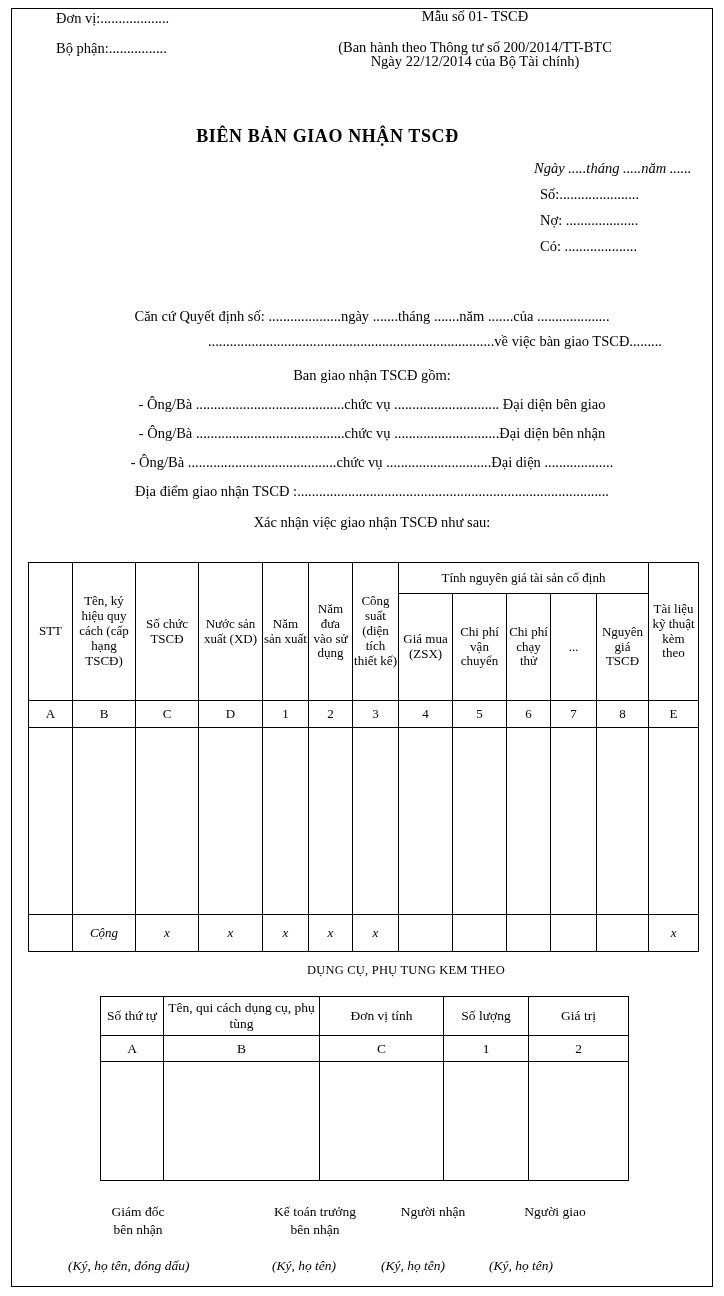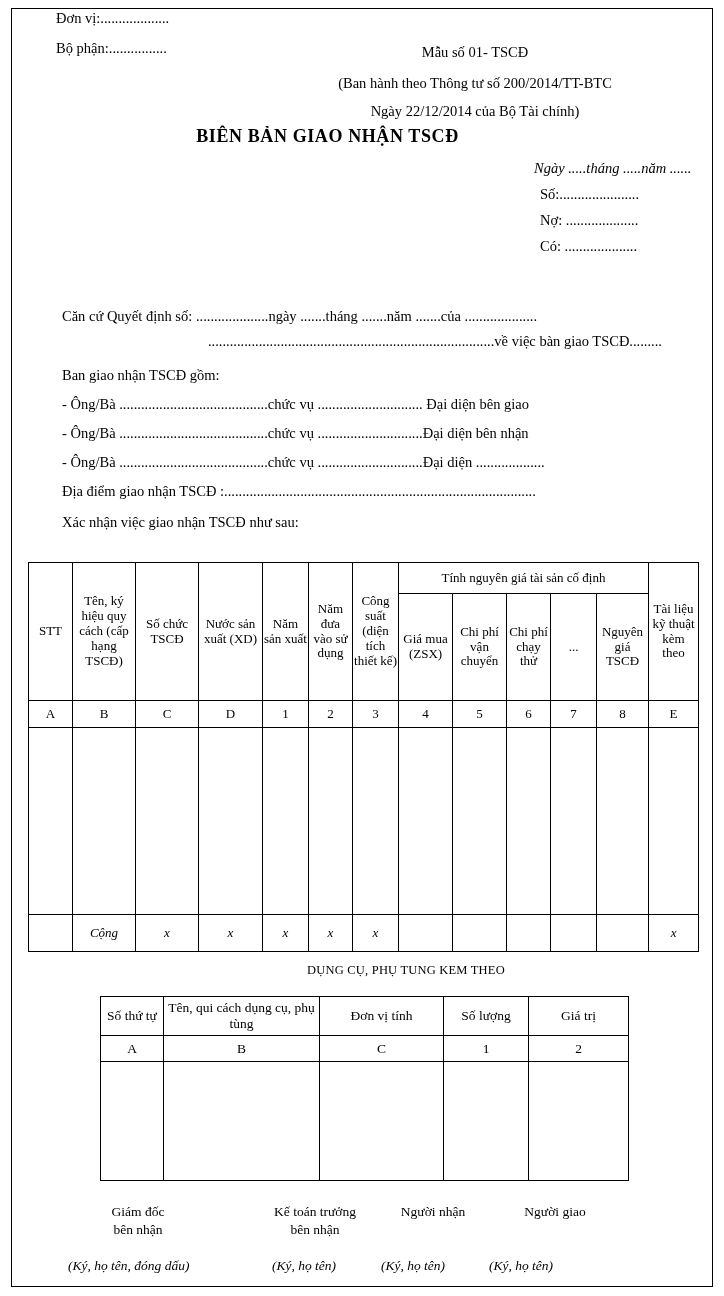--- a/index.html
+++ b/index.html
@@ -44,25 +44,24 @@
   .hdr-unit   { top: 10px; }
   .hdr-dept   { top: 40px; }
 
   .hdr-right {
     position: absolute;
     left: 250px;
     width: 450px;
     text-align: center;
     font-size: 14.5px;
     white-space: nowrap;
-    margin-top: 36px;
   }
   .hdr-form   { top: 8px; }
   .hdr-issue  { top: 39px; }
-  .hdr-date   { top: 67px; }
+  .hdr-date   { top: 53px; }
 
   
   .doc-title {
     position: absolute;
     left: 8px;
     top: 126px;
     width: 639px;
     text-align: center;
     font-size: 18px;
     font-weight: bold;
@@ -79,20 +78,21 @@
   .meta-row { white-space: nowrap; margin-bottom: 9px; }
   .meta-row.italic { font-style: italic; margin-left: 4px; }
   .meta-row.indent { margin-left: 10px; }
 
   
   .body-text {
     position: absolute;
     left: 62px;
     width: 620px;
     font-size: 14.5px;
+    text-align: center;
   }
   .ln-1 { top: 308px; }
   .ln-2 { top: 333px; text-align: right; width: 600px; }
   .ln-3 { top: 367px; }
   .ln-4 { top: 396px; }
   .ln-5 { top: 425px; }
   .ln-6 { top: 454px; }
   .ln-7 { top: 483px; }
   .ln-8 { top: 514px; }
 

